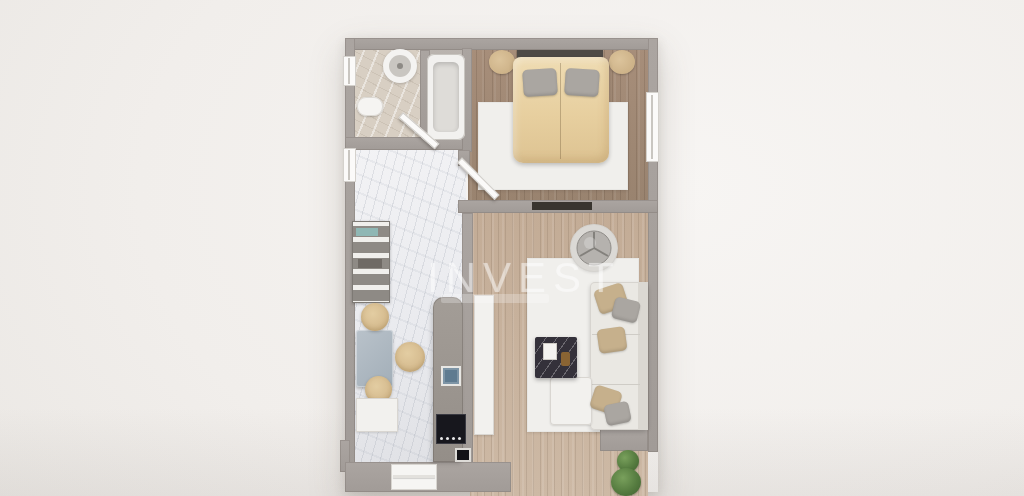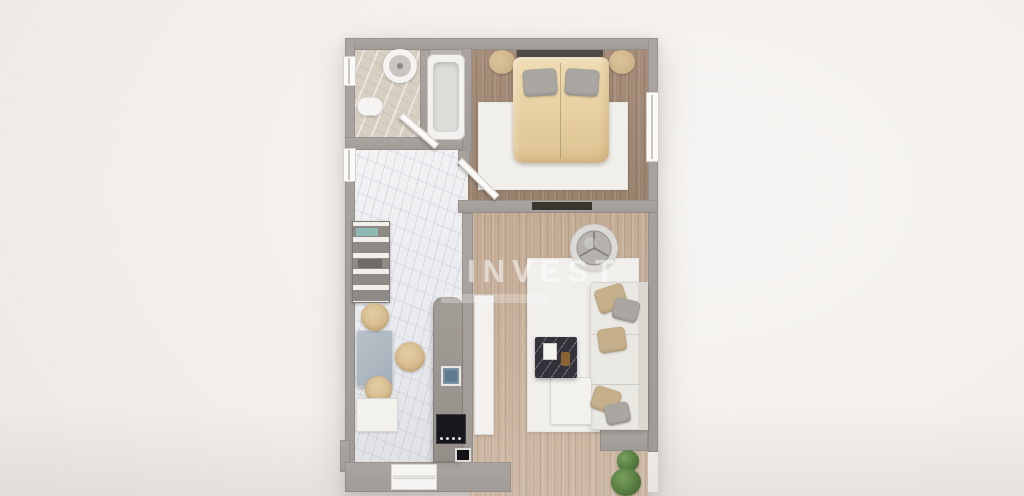--- a/index.html
+++ b/index.html
@@ -48,22 +48,22 @@
   
   .white-furn{background:#f2f1ee;box-shadow:inset 0 0 0 1px #d9d6d1, 0 1px 2px rgba(0,0,0,.12);}
   .rug{background:#f0efec;box-shadow:0 1px 3px rgba(0,0,0,.10), inset 0 0 0 1px rgba(0,0,0,.03);}
   .round{border-radius:50%;}
   .pouf{border-radius:50%;background:radial-gradient(circle at 42% 38%, #e3cda2, #cdb083);box-shadow:0 1px 3px rgba(0,0,0,.22), inset 0 -2px 4px rgba(120,90,40,.25);}
   .pillow{border-radius:5px;box-shadow:0 1px 2px rgba(0,0,0,.2), inset 0 -2px 3px rgba(0,0,0,.12);}
   .pillow.gray{background:#aaa6a1;}
   .pillow.beige{background:#c6b08c;}
   .seam{position:absolute;background:rgba(90,70,40,.30);}
   .watermark{
-    color:rgba(255,255,255,.45);font-weight:bold;font-size:31px;letter-spacing:7px;
-    text-shadow:0 0 2px rgba(255,255,255,.15);user-select:none;margin-left:40px;
+    color:rgba(255,255,255,.45);font-weight:normal;font-size:42px;letter-spacing:7px;
+    text-shadow:0 0 2px rgba(255,255,255,.15);user-select:none;
   }
   .watermark-sub{background:rgba(255,255,255,.26);border-radius:2px;filter:blur(.6px);}
 </style>
 </head>
 <body>
 
 <div class="stage">
 
   <div class="abs plan-shadow" style="left:345px;top:38px;width:313px;height:454px;"></div>
 

